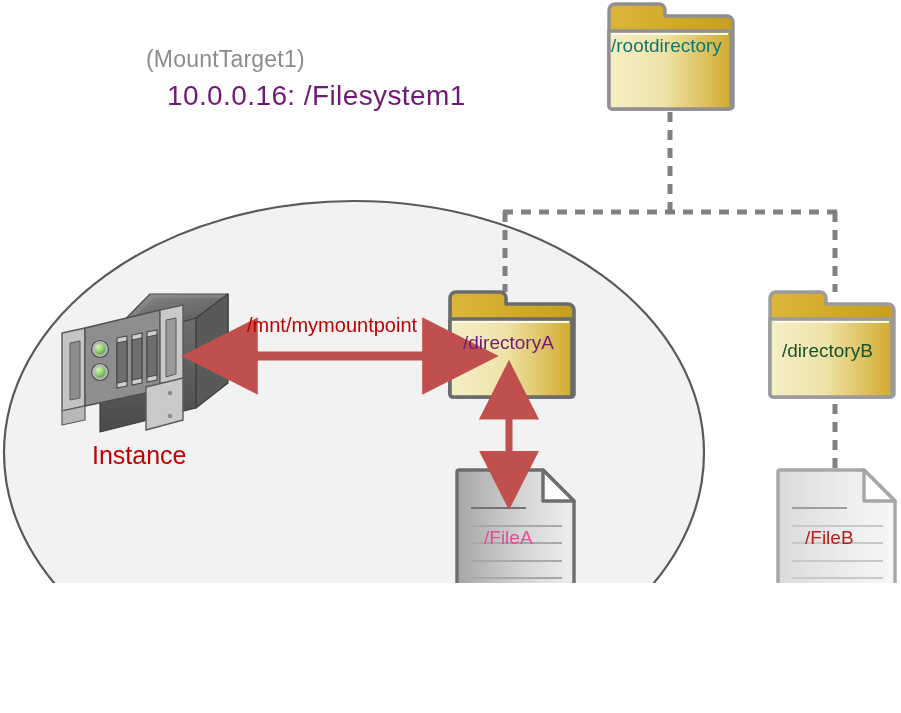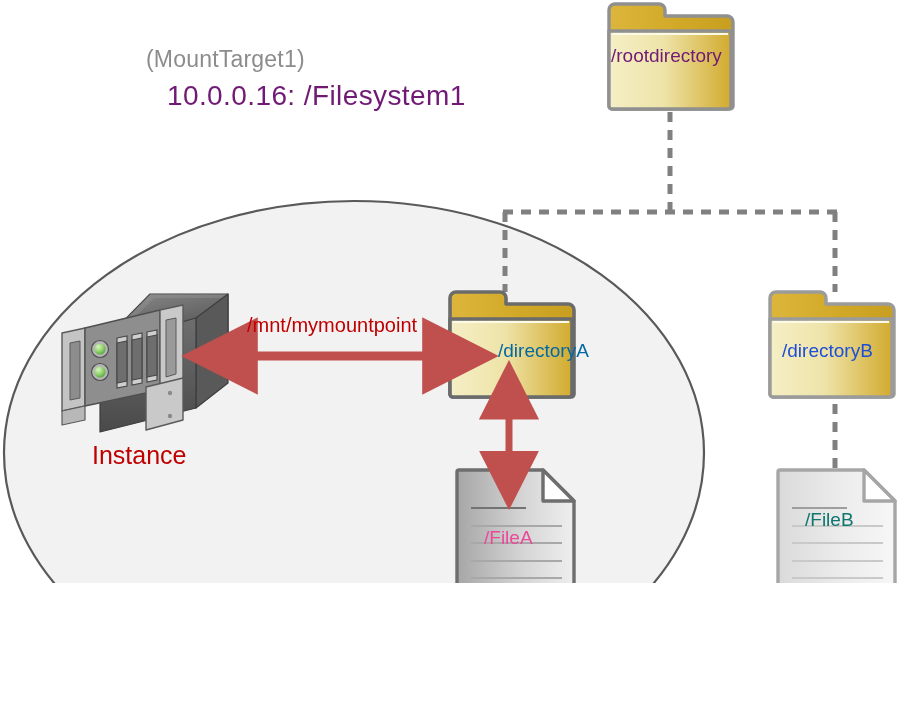--- a/index.html
+++ b/index.html
@@ -58,43 +58,42 @@
 
   
   .node-cap {
     position: absolute;
     white-space: nowrap;
     font-size: 19px;
     pointer-events: none;
   }
   #cap-rootdirectory {
     left: 611px;
-    top: 45px;
-    color: #701a75;
+    top: 35px;
+    color: #0f766e;
   }
   #cap-directoryA {
     left: 463px;
-    top: 340px;
-    color: #0369a1;
-    margin-left: 35px;
+    top: 332px;
+    color: #701a75;
   }
   #cap-directoryB {
     left: 782px;
     top: 340px;
-    color: #1d4ed8;
+    color: #14532d;
   }
   #cap-fileA {
     left: 484px;
     top: 527px;
     color: #ec4899;
   }
   #cap-fileB {
     left: 805px;
-    top: 509px;
-    color: #0f766e;
+    top: 527px;
+    color: #b91c1c;
   }
 </style>
 </head>
 <body>
 
 <div id="stage">
 
   <svg class="layer" viewBox="0 0 901 713" xmlns="http://www.w3.org/2000/svg">
     <defs>
 

